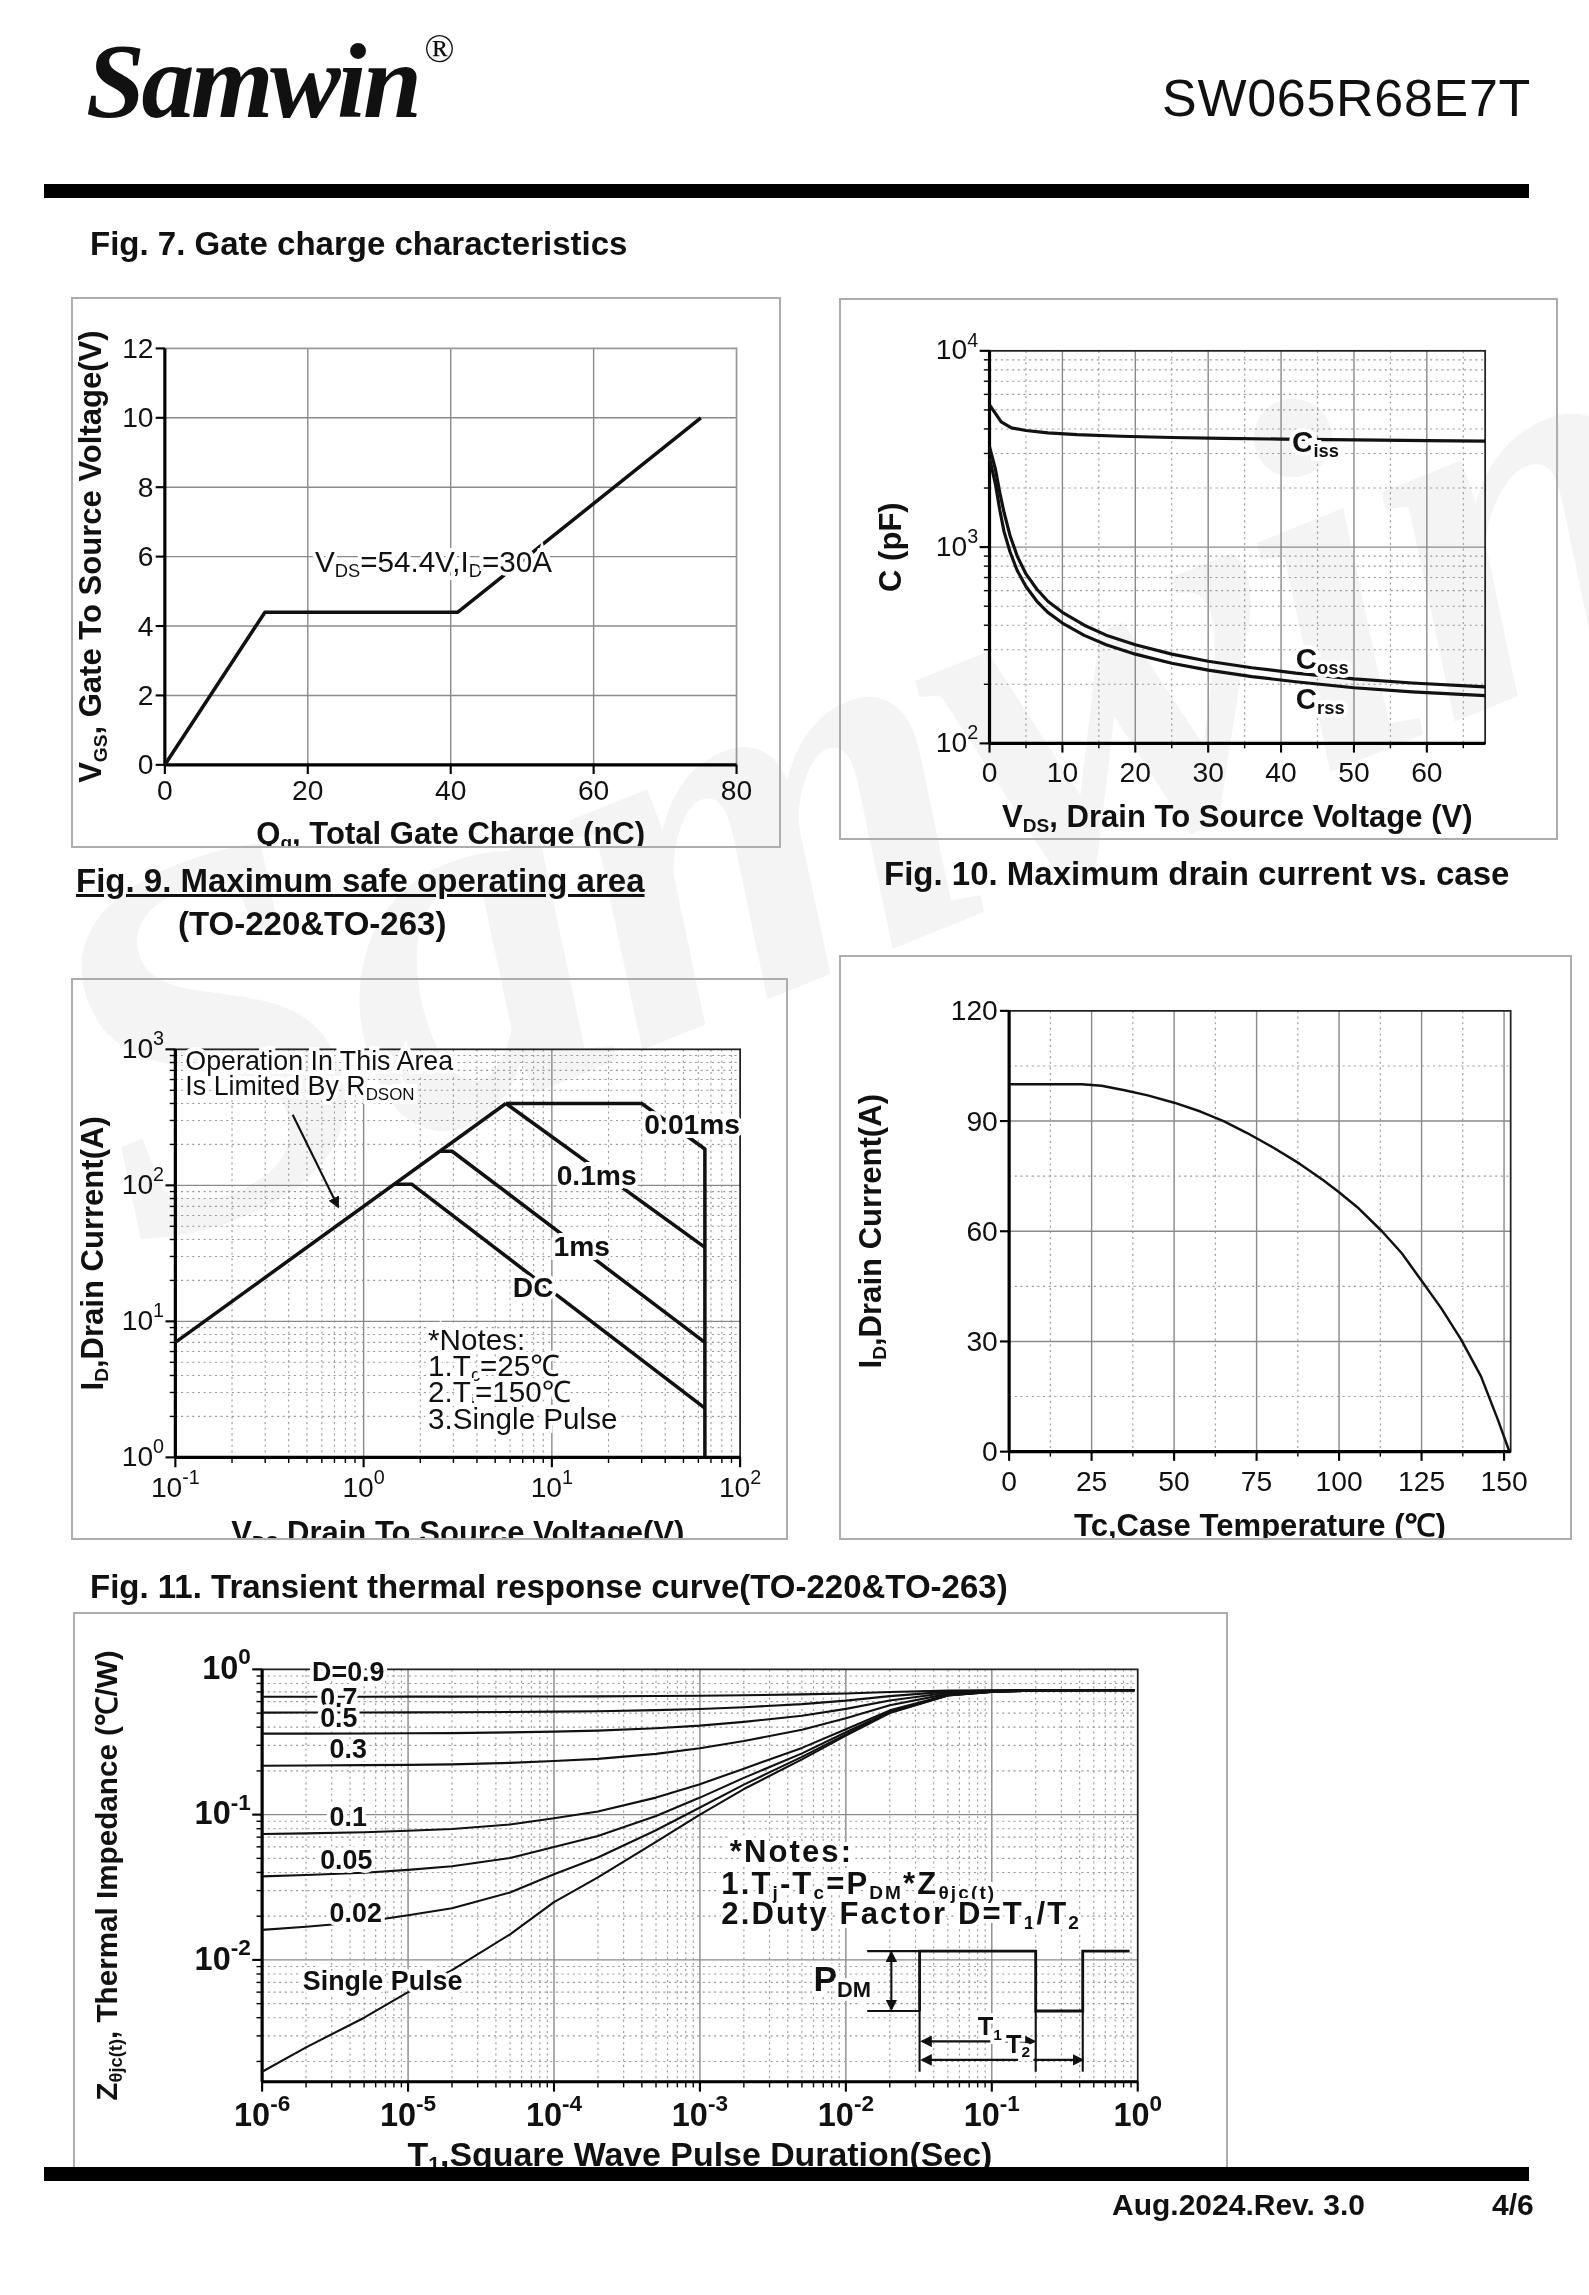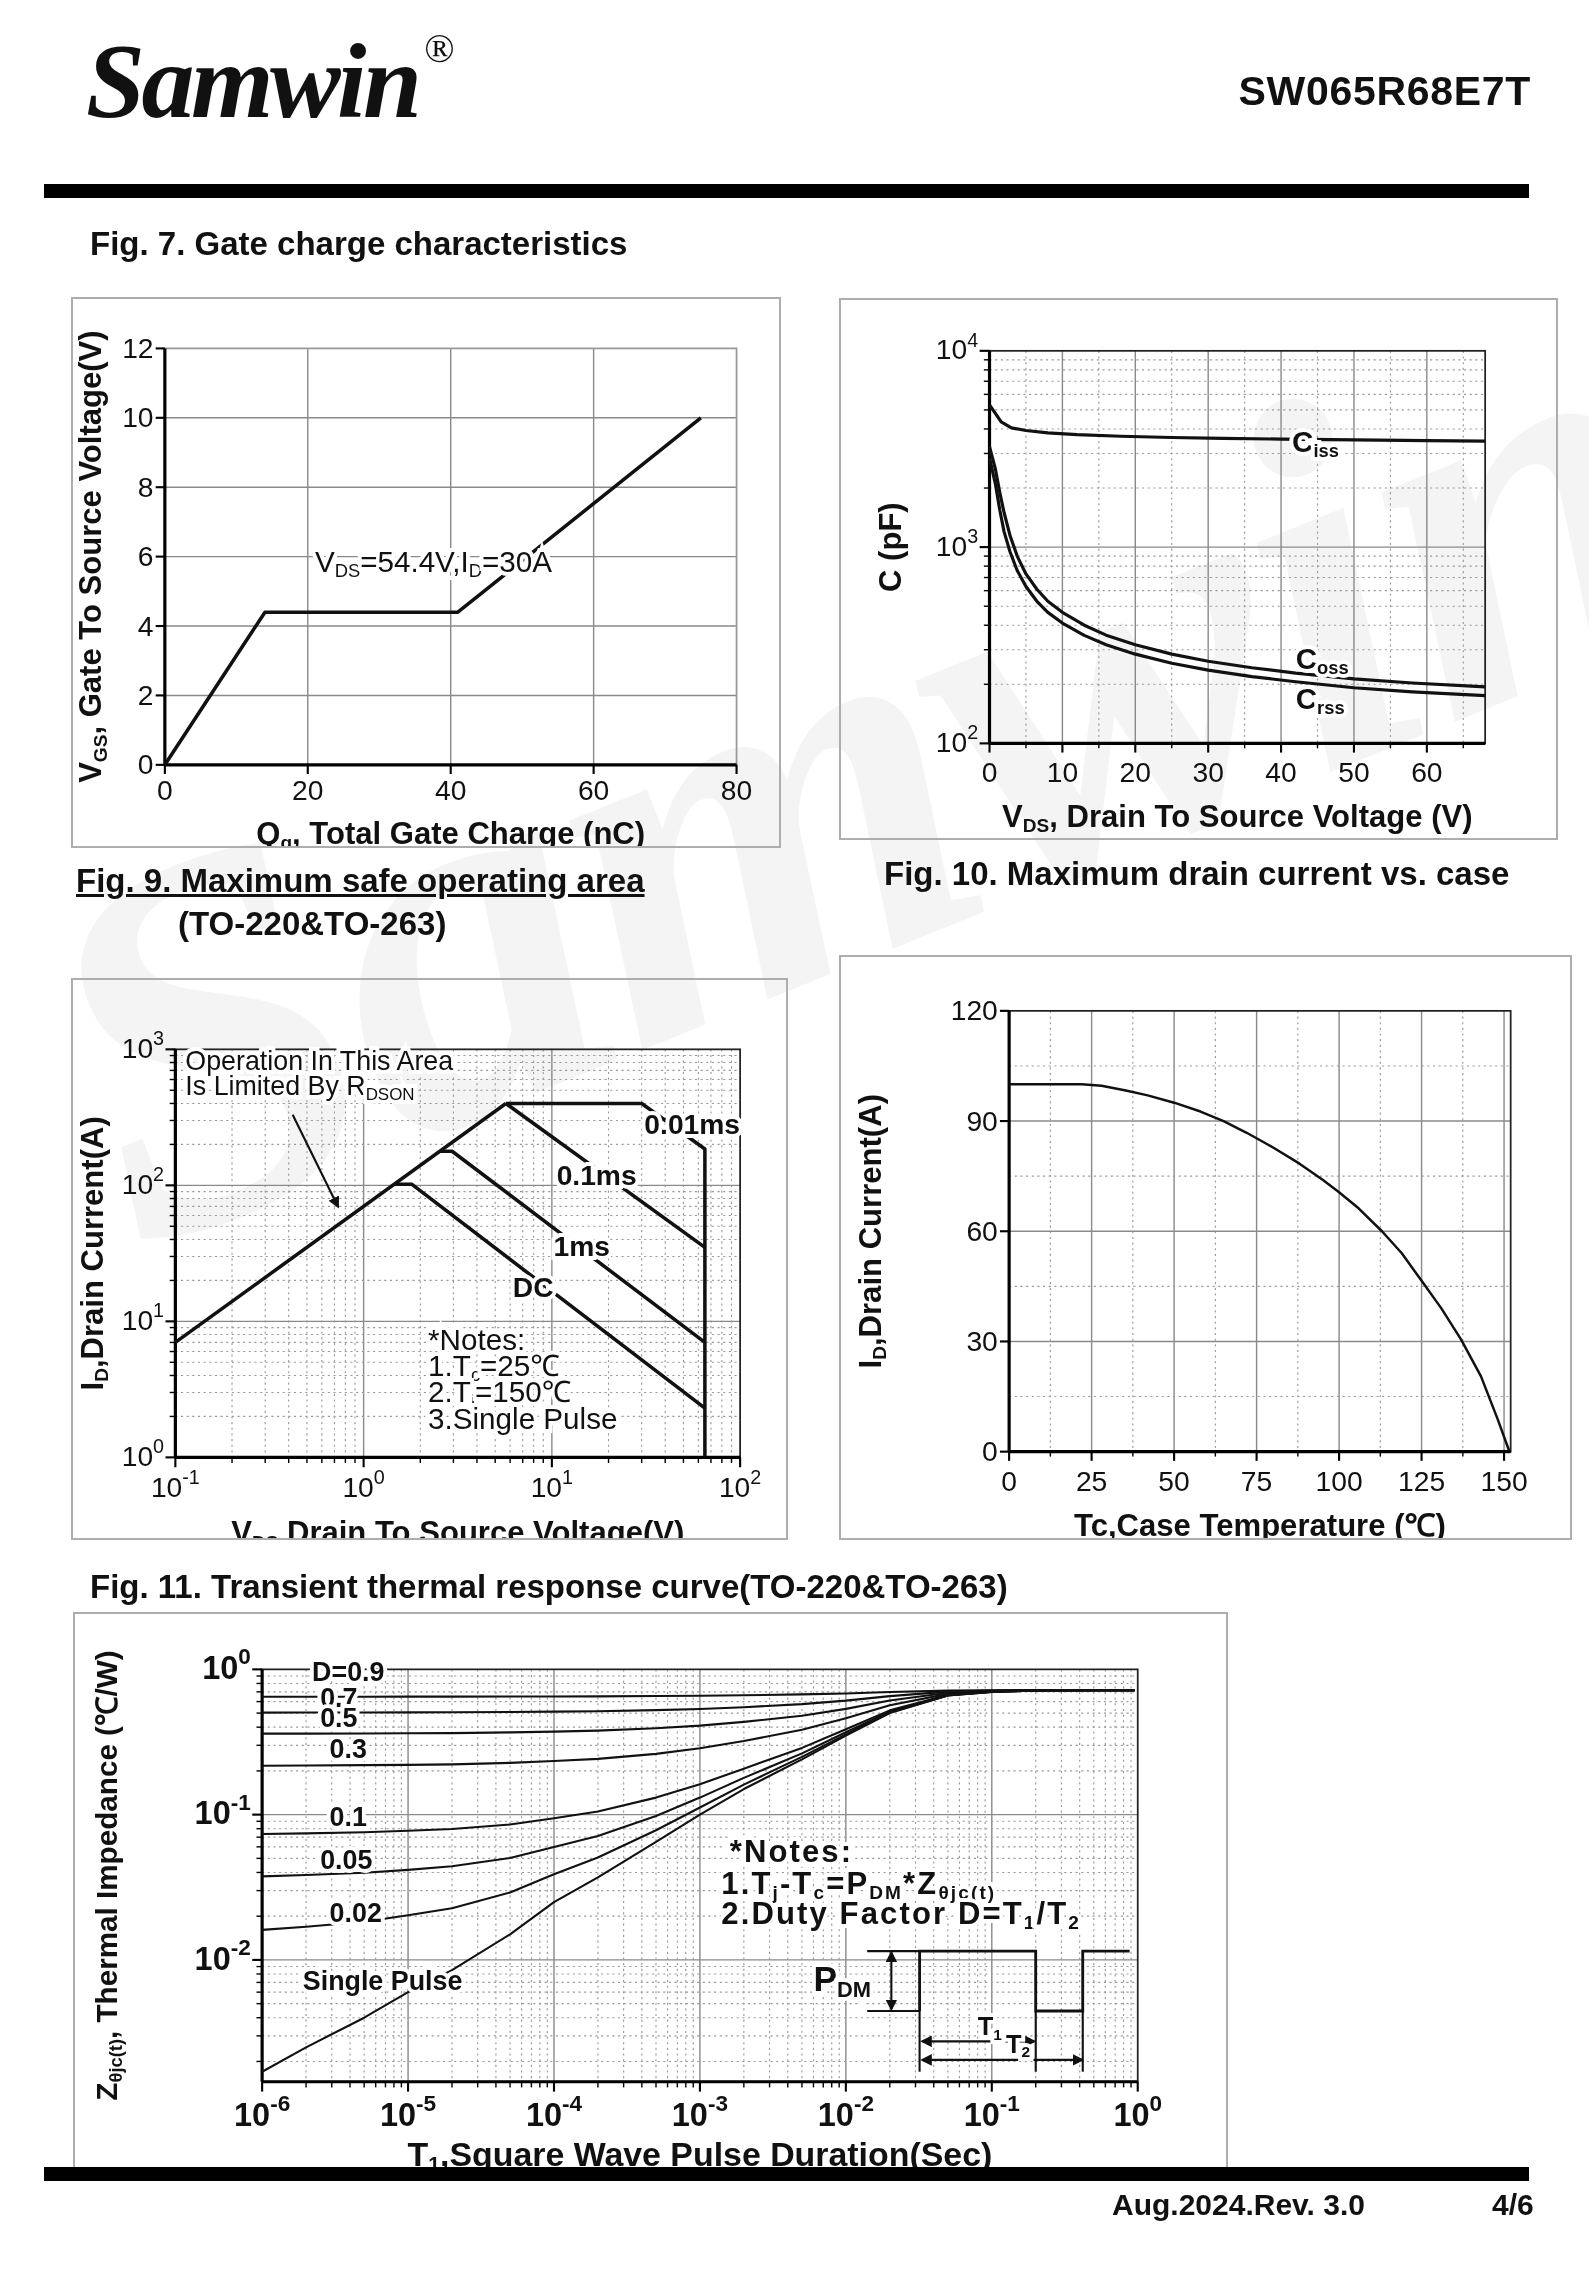--- a/index.html
+++ b/index.html
@@ -5,21 +5,21 @@
   html,body{margin:0;padding:0;background:#e8e8e8;}
   .page{position:relative;width:1589px;height:2295px;background:#fff;overflow:hidden;
         font-family:"Liberation Sans",sans-serif;color:#111;}
   .abs{position:absolute;text-align:center;}
   .watermark{position:absolute;left:-42px;top:812px;font:italic 700 523px "Liberation Serif",serif;
              color:rgba(0,0,0,0.045);transform:rotate(-22deg);transform-origin:left top;
              letter-spacing:-8.5px;white-space:nowrap;pointer-events:none;}
   .logo{left:86px;top:21px;font:italic 700 106px "Liberation Serif",serif;letter-spacing:-3.5px;}
   .logo .reg{display:inline-block;font-style:normal;font-weight:400;font-size:40px;
              transform:translateY(-55px);margin-left:5.7px;letter-spacing:0;}
-  .part{right:58px;top:68px;font-size:41px;font-weight:700;letter-spacing:0.7px;}
+  .part{right:58px;top:68px;font-size:52px;font-weight:400;letter-spacing:0.7px;}
   .rule{left:44px;top:184px;width:1485px;height:14px;background:#000;}
   .ftitle{font-size:33px;font-weight:700;white-space:nowrap;}
   #t7{left:90px;top:225px;} #t8{left:881px;top:216px;}
   #t9a{left:76px;top:862px;text-decoration:underline;} #t9b{left:178px;top:905px;}
   #t10a{left:884px;top:855px;} #t10b{left:1003px;top:898px;}
   #t11{left:90px;top:1568px;}
   .figbox{position:absolute;border:2.8px solid #adadad;background:transparent;}
   #f7{left:71px;top:297px;width:706px;height:547px;}
   #f8{left:839px;top:298px;width:715px;height:538px;}
   #f9{left:71px;top:978px;width:713px;height:558px;}

